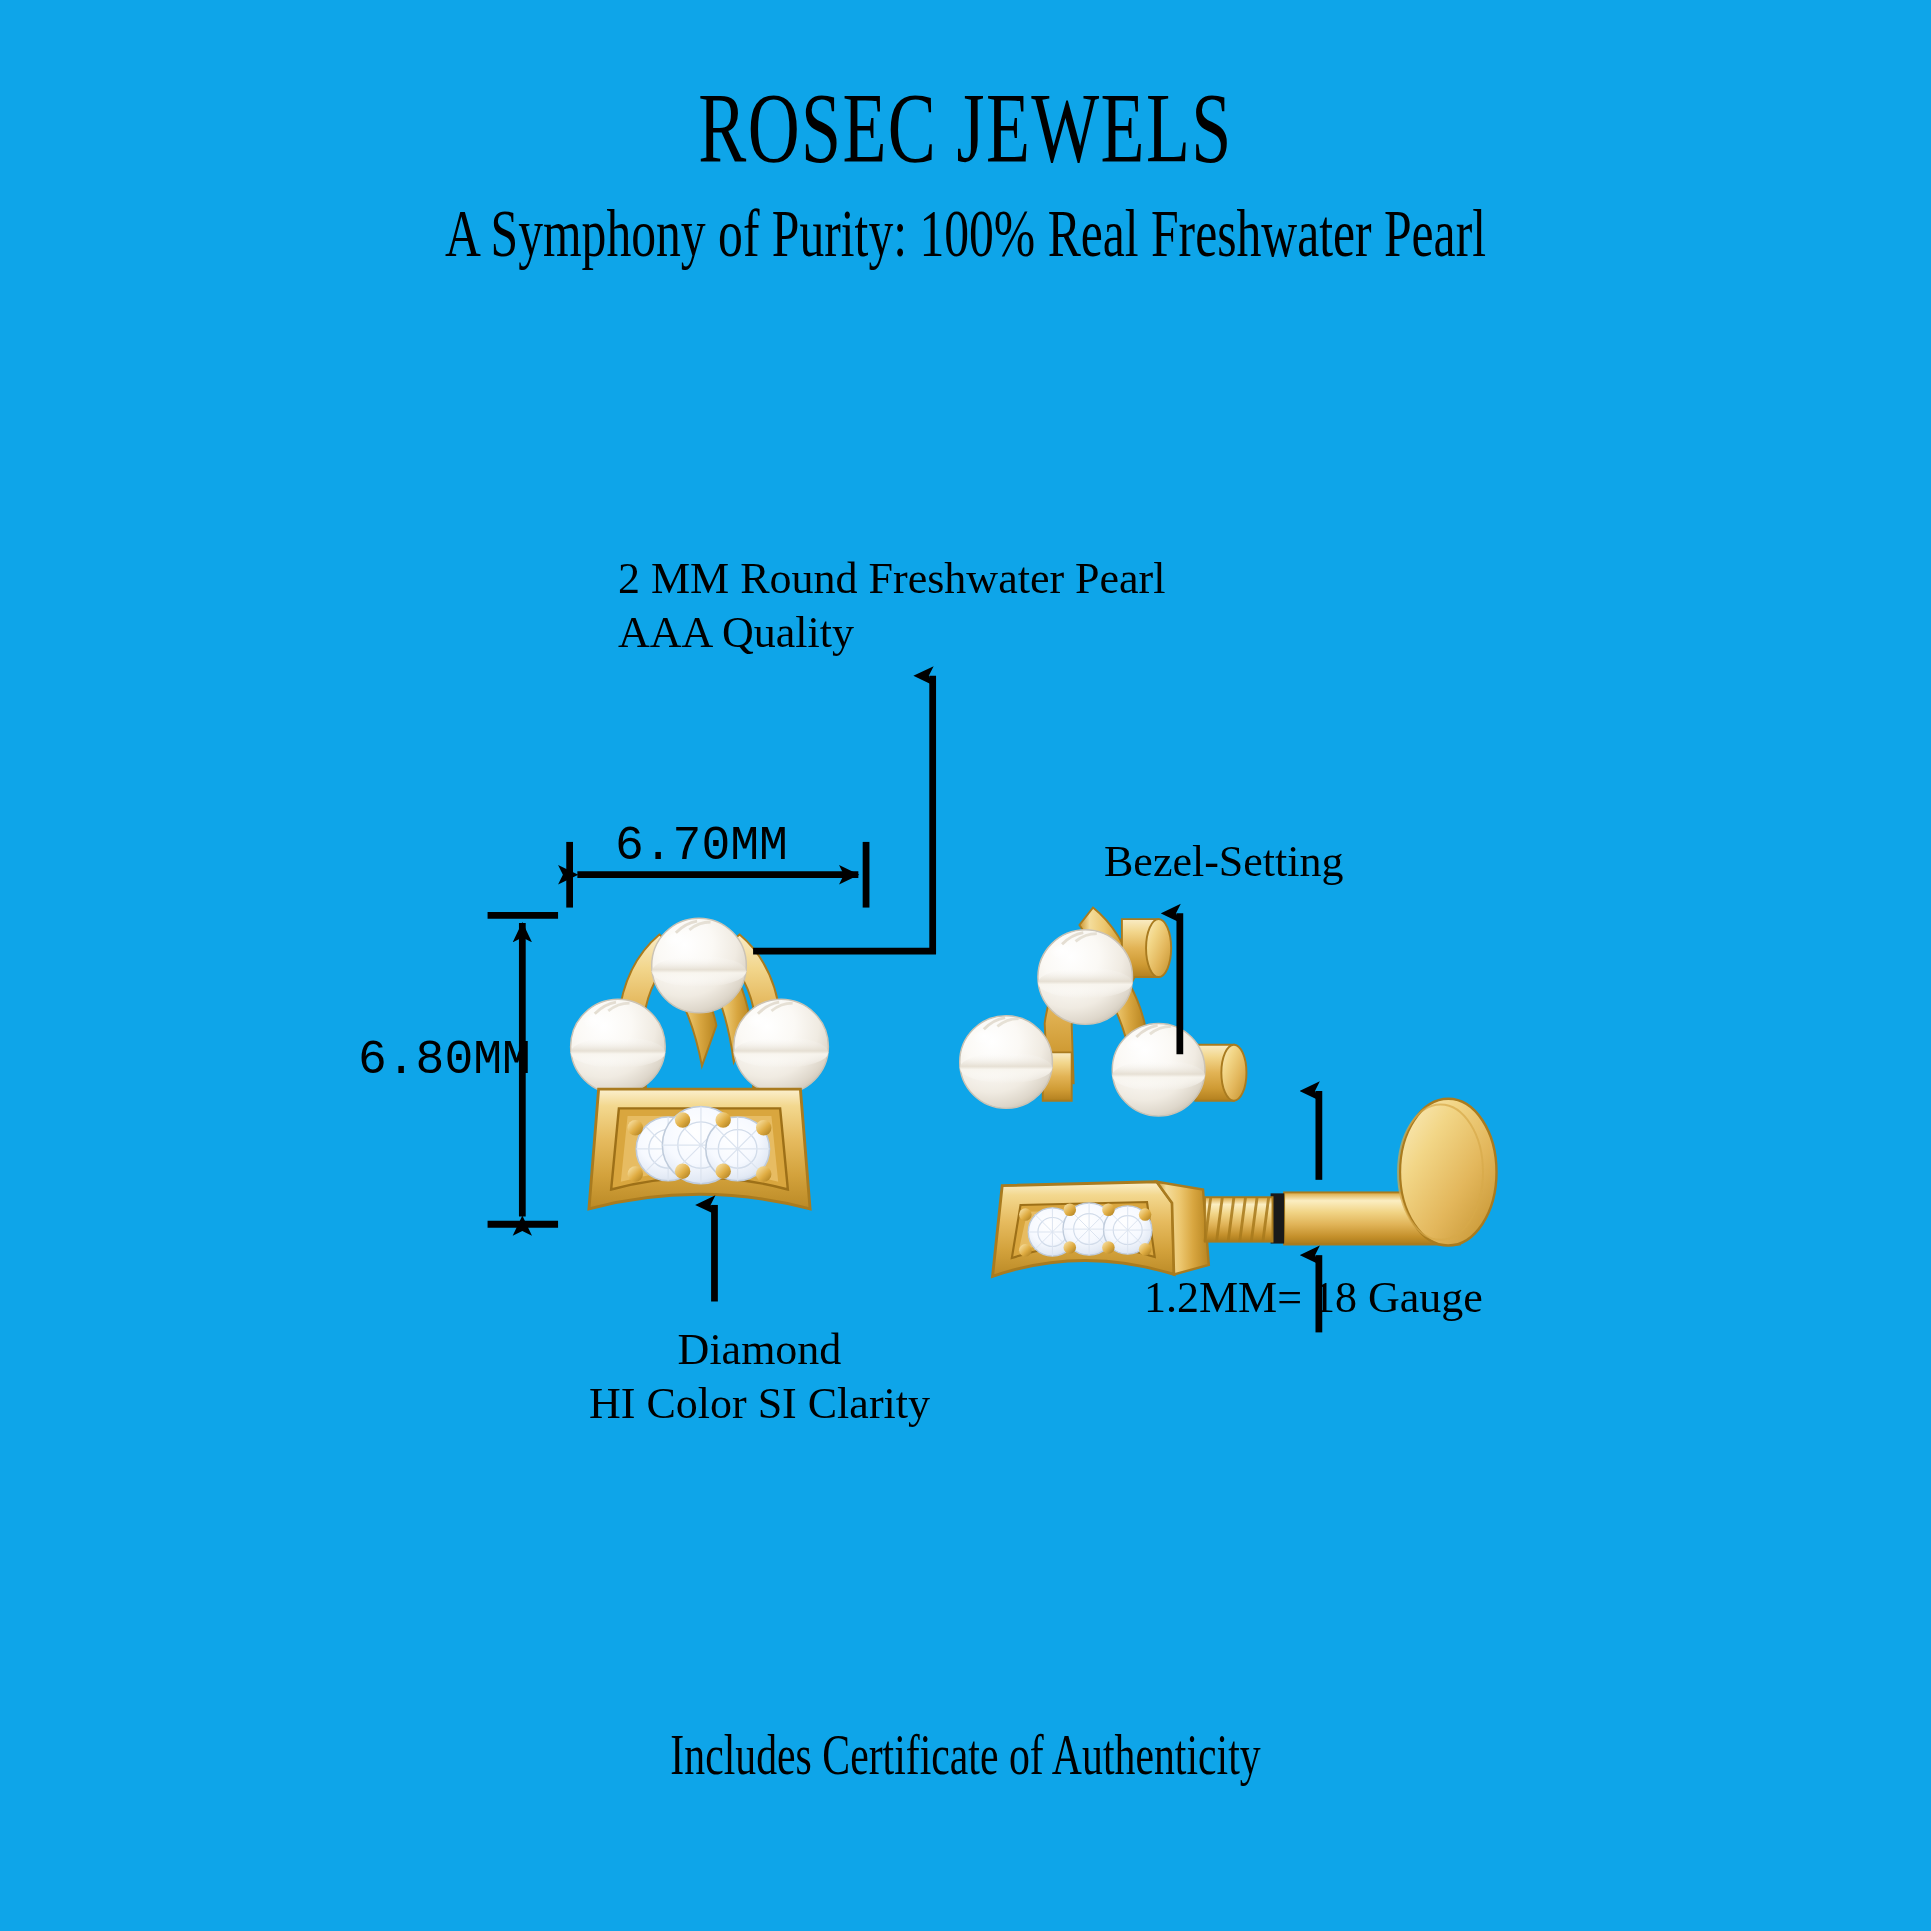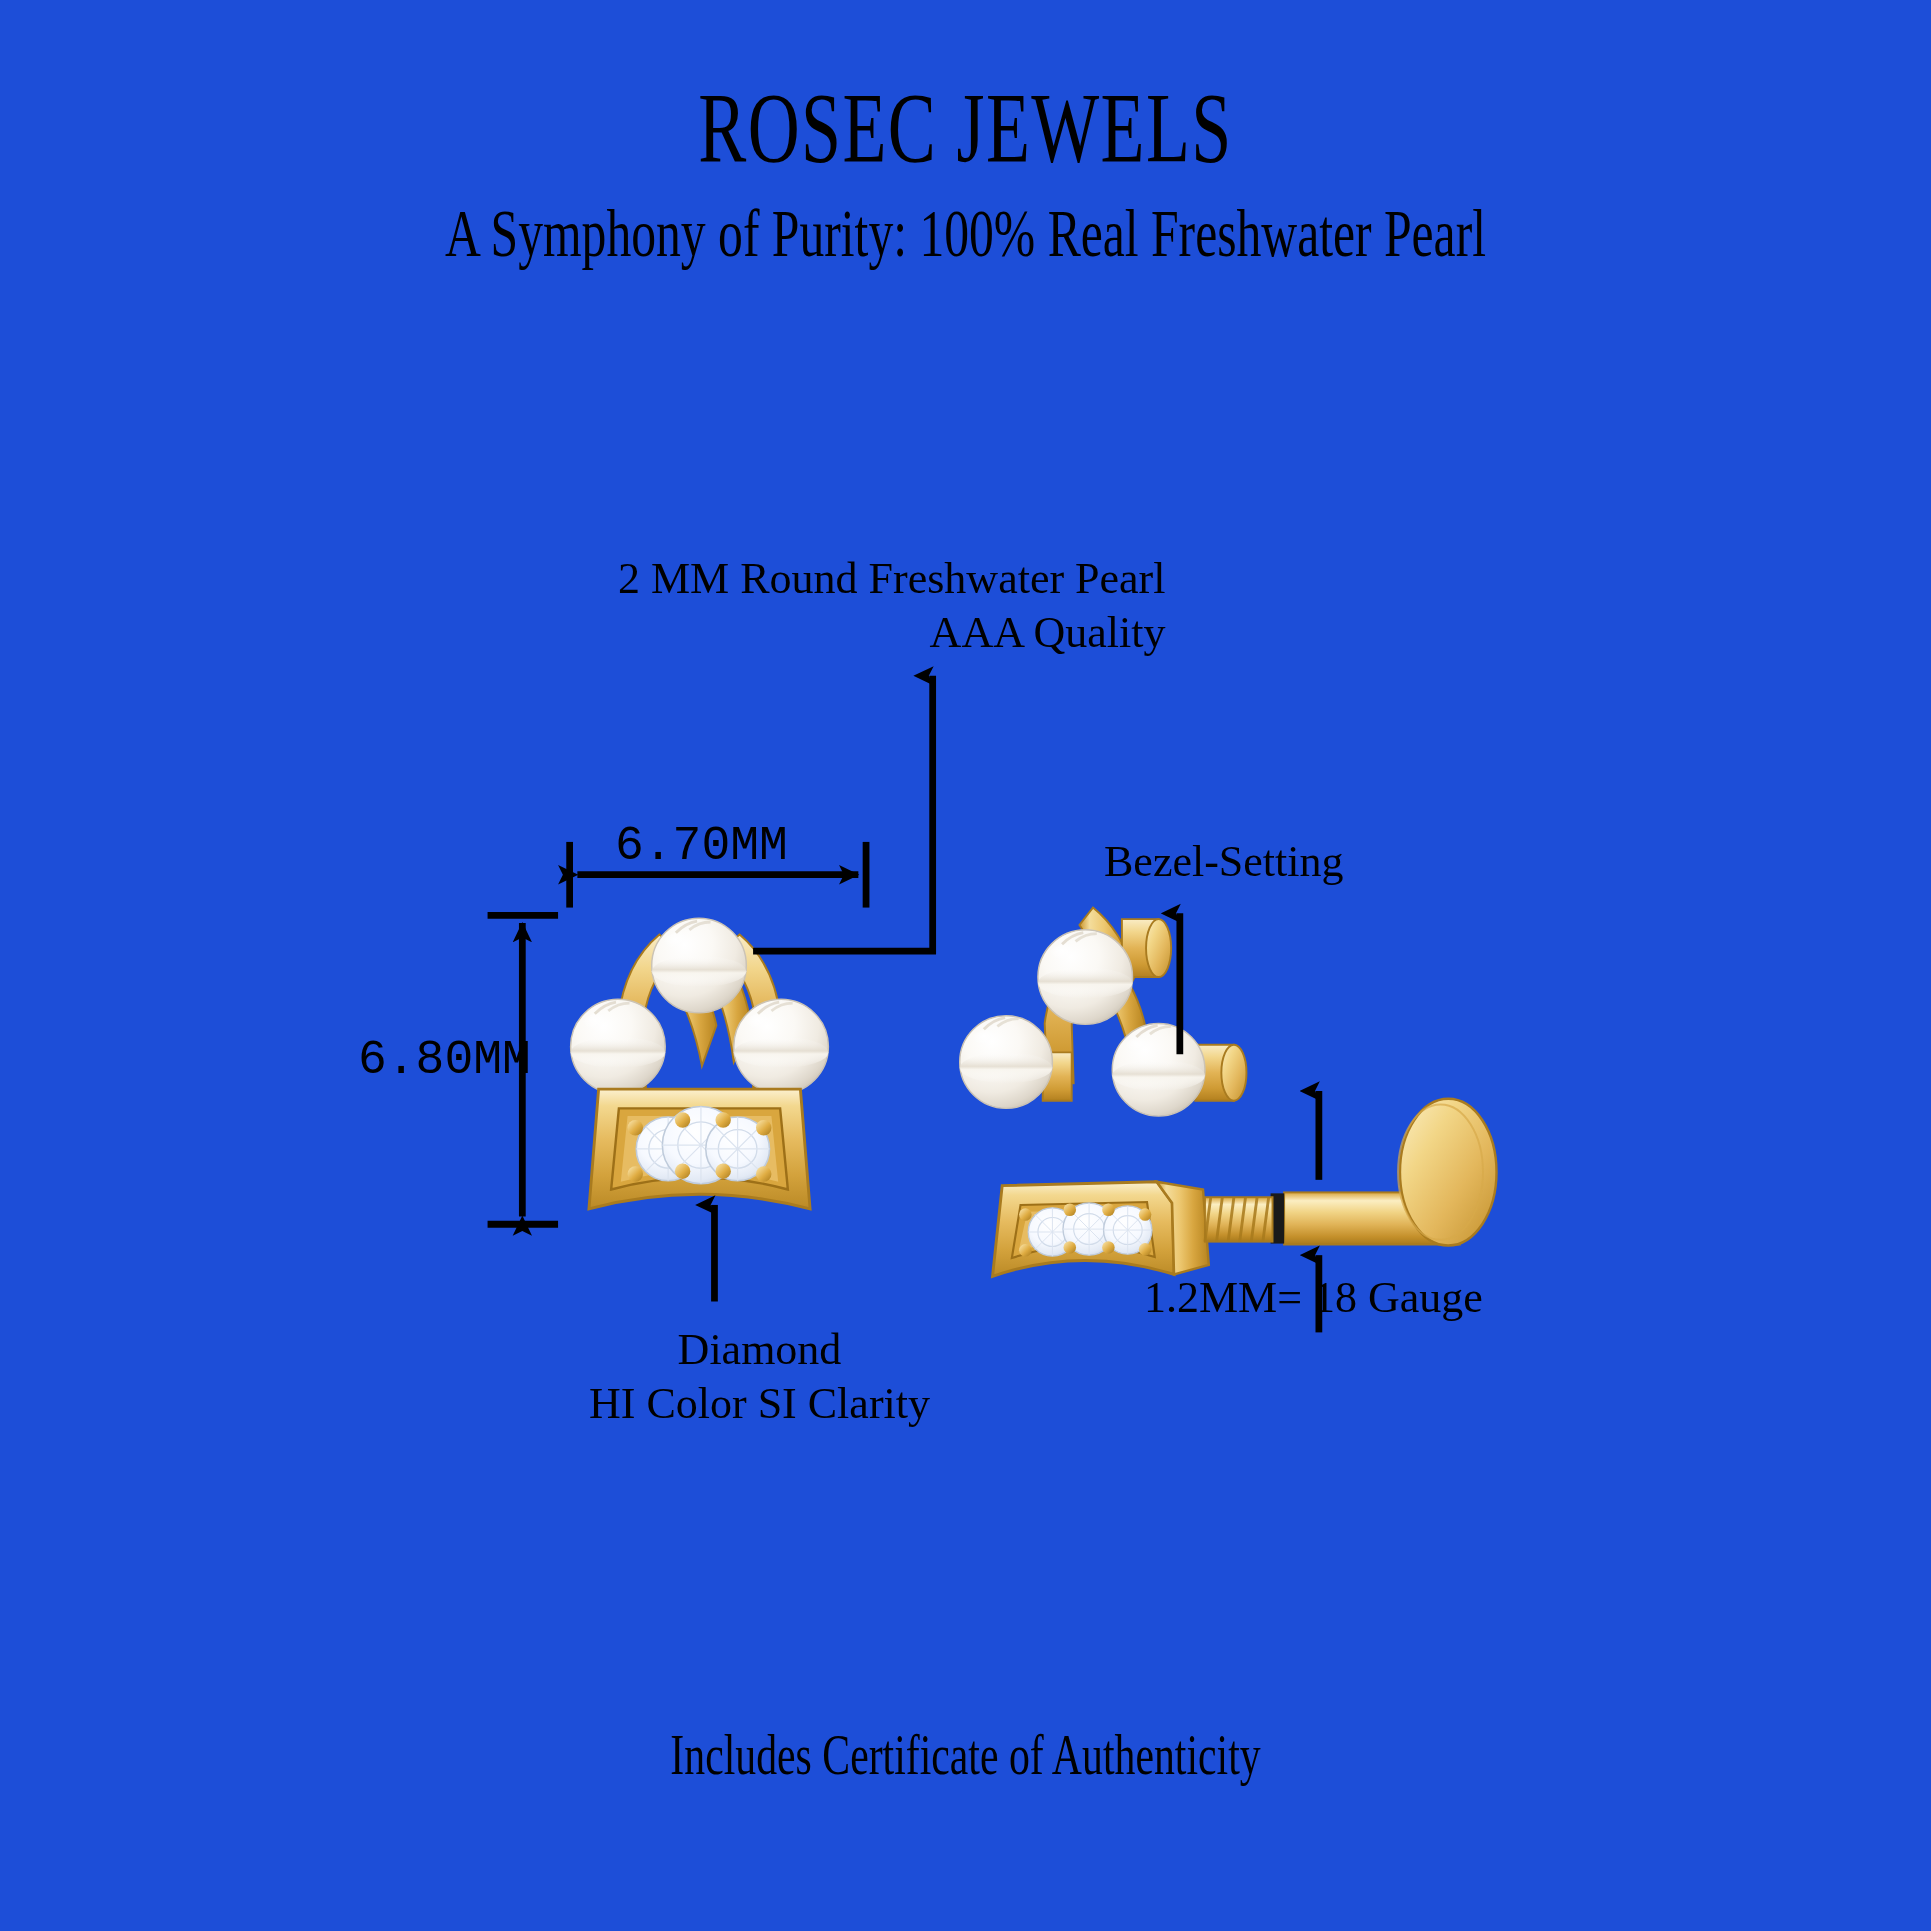--- a/index.html
+++ b/index.html
@@ -15,21 +15,21 @@
     overflow: hidden;
     font-family: "Liberation Serif", "DejaVu Serif", serif;
     color: #000000;
   }
 
   #stage {
     position: absolute;
     inset: 0;
     width: 1931px;
     height: 1931px;
-    background: #1d4ed8;
+    background: #0ea5e9;
   }
 
   
   .brand-title {
     position: absolute;
     top: 75px;
     left: 0;
     width: 1931px;
     text-align: center;
     font-family: "Liberation Serif", "DejaVu Serif", serif;
@@ -70,21 +70,20 @@
   }
 
   
   .anno {
     position: absolute;
     font-family: "Liberation Serif", "DejaVu Serif", serif;
     font-size: 44px;
     line-height: 1.23;
     color: #000;
     white-space: pre-line;
-    text-align: right;
   }
   .anno-pearl   { left: 618px; top: 552px; }
   .anno-bezel   { left: 1104px; top: 835px; }
   .anno-diamond { left: 589px; top: 1323px;  text-align: center;}
   .anno-gauge   { left: 1144px; top: 1271px; }
   .dim-label {
     position: absolute;
     font-family: Liberation Mono, monospace;
     font-size: 48px;
     color: #000;

